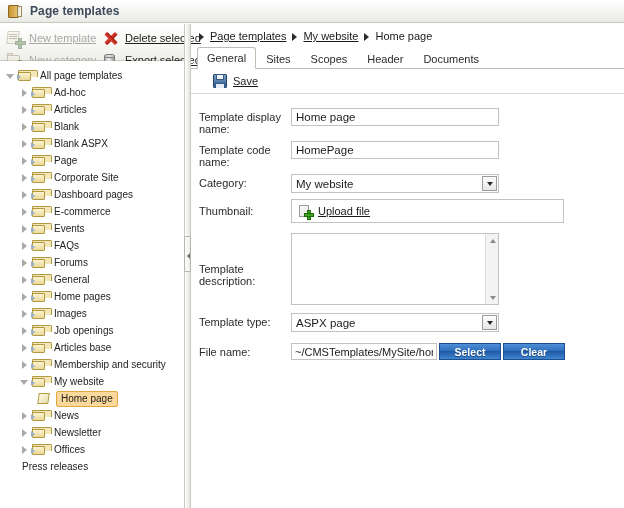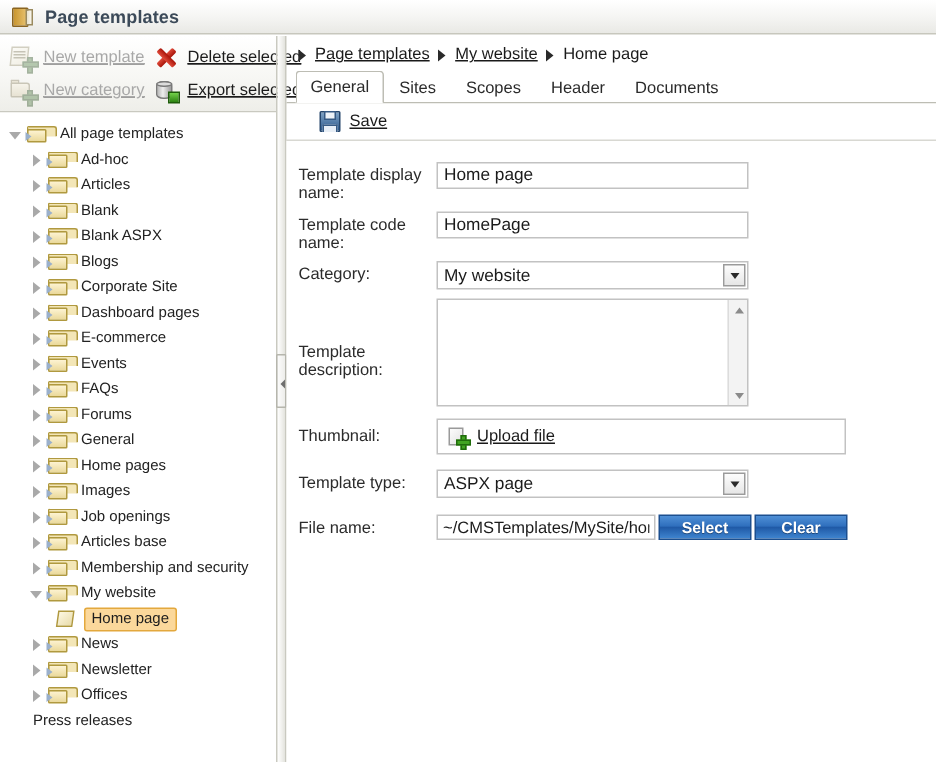--- a/index.html
+++ b/index.html
@@ -48,25 +48,24 @@
 
   
   #left-col {
     width: 184px;
     display: flex;
     flex-direction: column;
     background: #ffffff;
     position: relative;
   }
   #left-toolbar {
-    height: 51px;
+    height: 37px;
     background: linear-gradient(to bottom,#ffffff 0%,#f6f6f3 60%,#eeeee9 100%);
     border-bottom: 1px solid #c9c9c0;
     padding: 3px 0 0 6px;
-    text-decoration: underline;
   }
   .tb-row { display: flex; align-items: center; height: 22px; }
   .tb-item { display: flex; align-items: center; margin-right: 8px; }
   .tb-item .lbl {
     font-size: 11px; margin-left: 5px;
     text-decoration: underline;
     white-space: nowrap;
   }
   .tb-item.enabled .lbl { color: #1c1c1c; cursor: pointer; }
   .tb-item.disabled .lbl { color: #a8a8a8; }
@@ -458,21 +457,21 @@
           </span>
           <span class="lbl">Blank ASPX</span>
         </div>
         <div class="tnode lvl1">
           <span class="exp collapsed"></span>
           <span class="folder">
             <i class="tab"></i>
             <i class="body"></i>
             <i class="arr"></i>
           </span>
-          <span class="lbl">Blogs</span>
+          <span class="lbl">Page</span>
         </div>
         <div class="tnode lvl1">
           <span class="exp collapsed"></span>
           <span class="folder">
             <i class="tab"></i>
             <i class="body"></i>
             <i class="arr"></i>
           </span>
           <span class="lbl">Corporate Site</span>
         </div>
@@ -670,49 +669,49 @@
           <input class="tbox" type="text" value="HomePage" style="">
         </div>
       </div>
 
       <div class="frow">
         <div class="flabel">Category:</div>
         <div class="fctrl">
           <div class="selwrap">
             <span class="val">My website</span>
             <span class="arrowbtn"></span>
-          </div>
-        </div>
-      </div>
-
-      <div class="frow" style="margin-bottom:8px;">
-        <div class="flabel" style="padding-top:30px;">Template description:</div>
-        <div class="fctrl">
-          <div class="ta">
-            <div class="vbar">
-              <span class="up"></span>
-              <span class="dn"></span>
-            </div>
           </div>
         </div>
       </div>
 
       <div class="frow" style="margin-bottom:10px;">
         <div class="flabel" style="padding-top:6px;">Thumbnail:</div>
         <div class="fctrl">
           <div class="thumbbox">
             <span class="up-ico">
                 <i class="pg2"></i>
                 <i class="plus2"></i>
               </span>
             <span class="ulbl">Upload file</span>
           </div>
         </div>
       </div>
 
+      <div class="frow" style="margin-bottom:8px;">
+        <div class="flabel" style="padding-top:30px;">Template description:</div>
+        <div class="fctrl">
+          <div class="ta">
+            <div class="vbar">
+              <span class="up"></span>
+              <span class="dn"></span>
+            </div>
+          </div>
+        </div>
+      </div>
+
       <div class="frow" style="margin-bottom:11px;">
         <div class="flabel">Template type:</div>
         <div class="fctrl">
           <div class="selwrap">
             <span class="val">ASPX page</span>
             <span class="arrowbtn"></span>
           </div>
         </div>
       </div>
 

